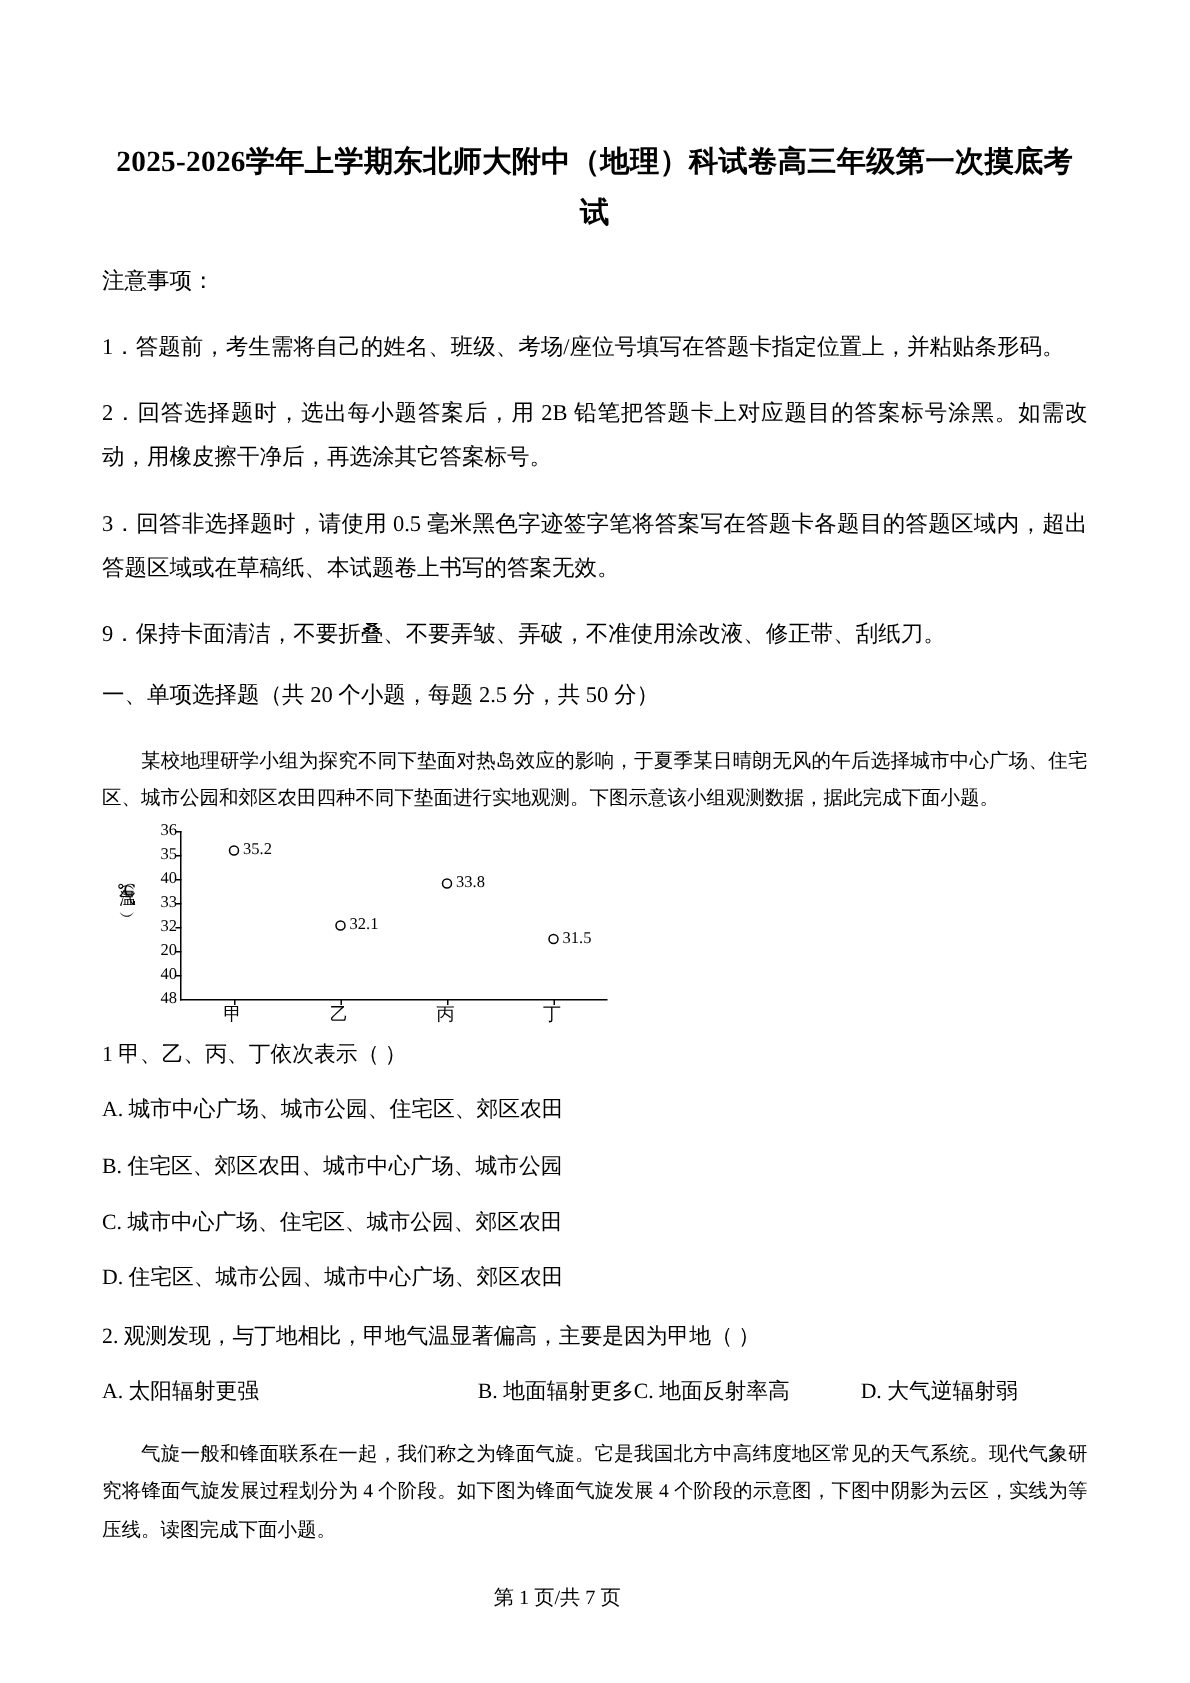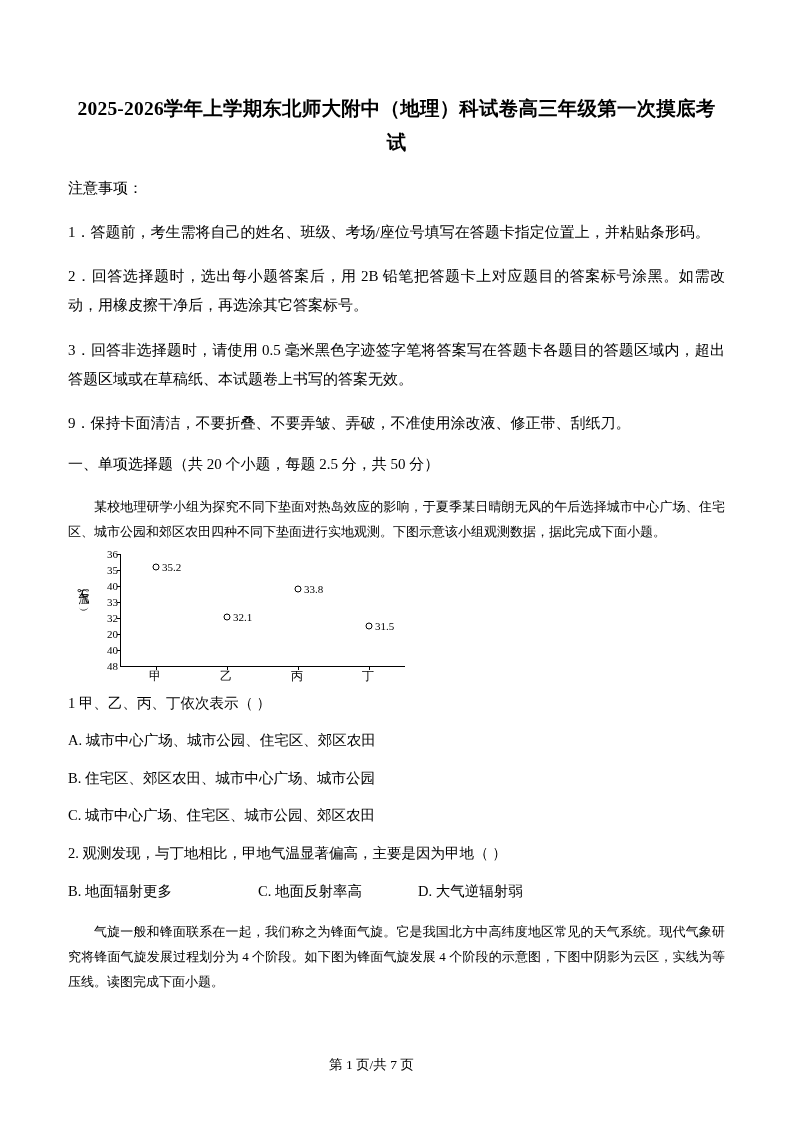--- a/index.html
+++ b/index.html
@@ -64,21 +64,21 @@
     margin: 9px 0 0 0;
   }
   .opt-row {
     display: flex;
     font-size: 14.5px;
     line-height: 1.95;
     margin: 9px 0 0 0;
   }
   .opt-row > span { display: inline-block; }
   .opt-a { width: 185px; }
-  .opt-b { width: 190px; }
+  .opt-b { width: 190px; text-align: right; }
   .opt-c { width: 160px; }
   .opt-d { width: 160px; }
 
   
   .chart-wrap {
     margin: 10px 0 0 0;
     position: relative;
     height: 125px;
   }
   .chart {
@@ -237,23 +237,25 @@
         <span style="left:177px;">丙</span>
         <span style="left:248px;">丁</span>
       </div>
     </div>
   </div>
 
   <p class="q-stem">1  甲、乙、丙、丁依次表示（     ）</p>
   <p class="opt">A. 城市中心广场、城市公园、住宅区、郊区农田</p>
   <p class="opt">B. 住宅区、郊区农田、城市中心广场、城市公园</p>
   <p class="opt">C. 城市中心广场、住宅区、城市公园、郊区农田</p>
+  <p class="opt">D. 住宅区、城市公园、城市中心广场、郊区农田</p>
 
   <p class="q-stem">2. 观测发现，与丁地相比，甲地气温显著偏高，主要是因为甲地（     ）</p>
   <div class="opt-row">
+    <span class="opt-a">A. 太阳辐射更强</span>
     <span class="opt-b">B. 地面辐射更多</span>
     <span class="opt-c">C. 地面反射率高</span>
     <span class="opt-d">D. 大气逆辐射弱</span>
   </div>
 
   <p class="para">气旋一般和锋面联系在一起，我们称之为锋面气旋。它是我国北方中高纬度地区常见的天气系统。现代气象研究将锋面气旋发展过程划分为 4 个阶段。如下图为锋面气旋发展 4 个阶段的示意图，下图中阴影为云区，实线为等压线。读图完成下面小题。</p>
 
   <div class="footer">第 1 页/共 7 页</div>
 </div>
 

